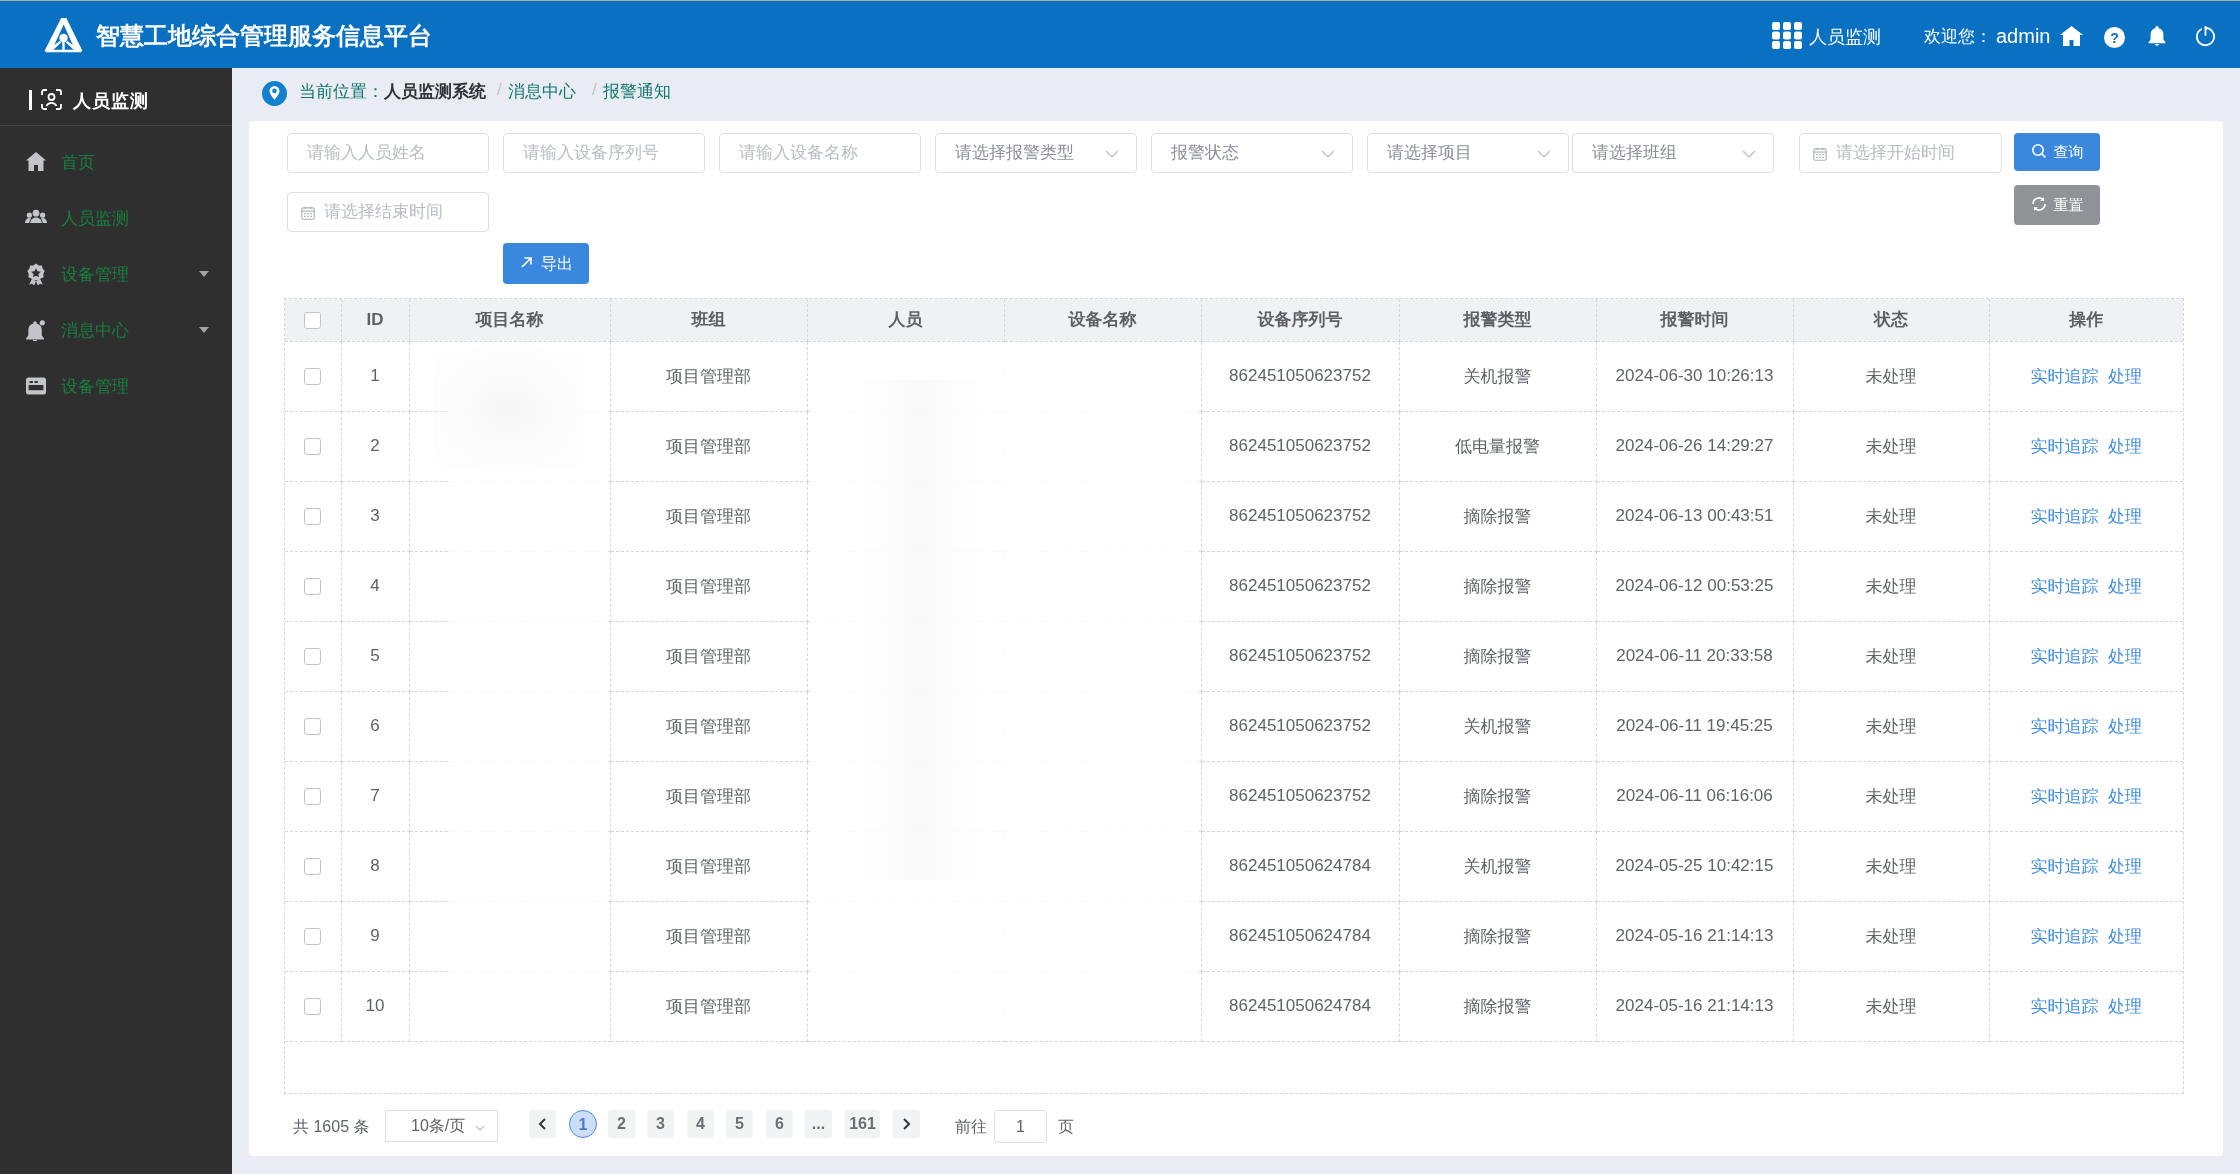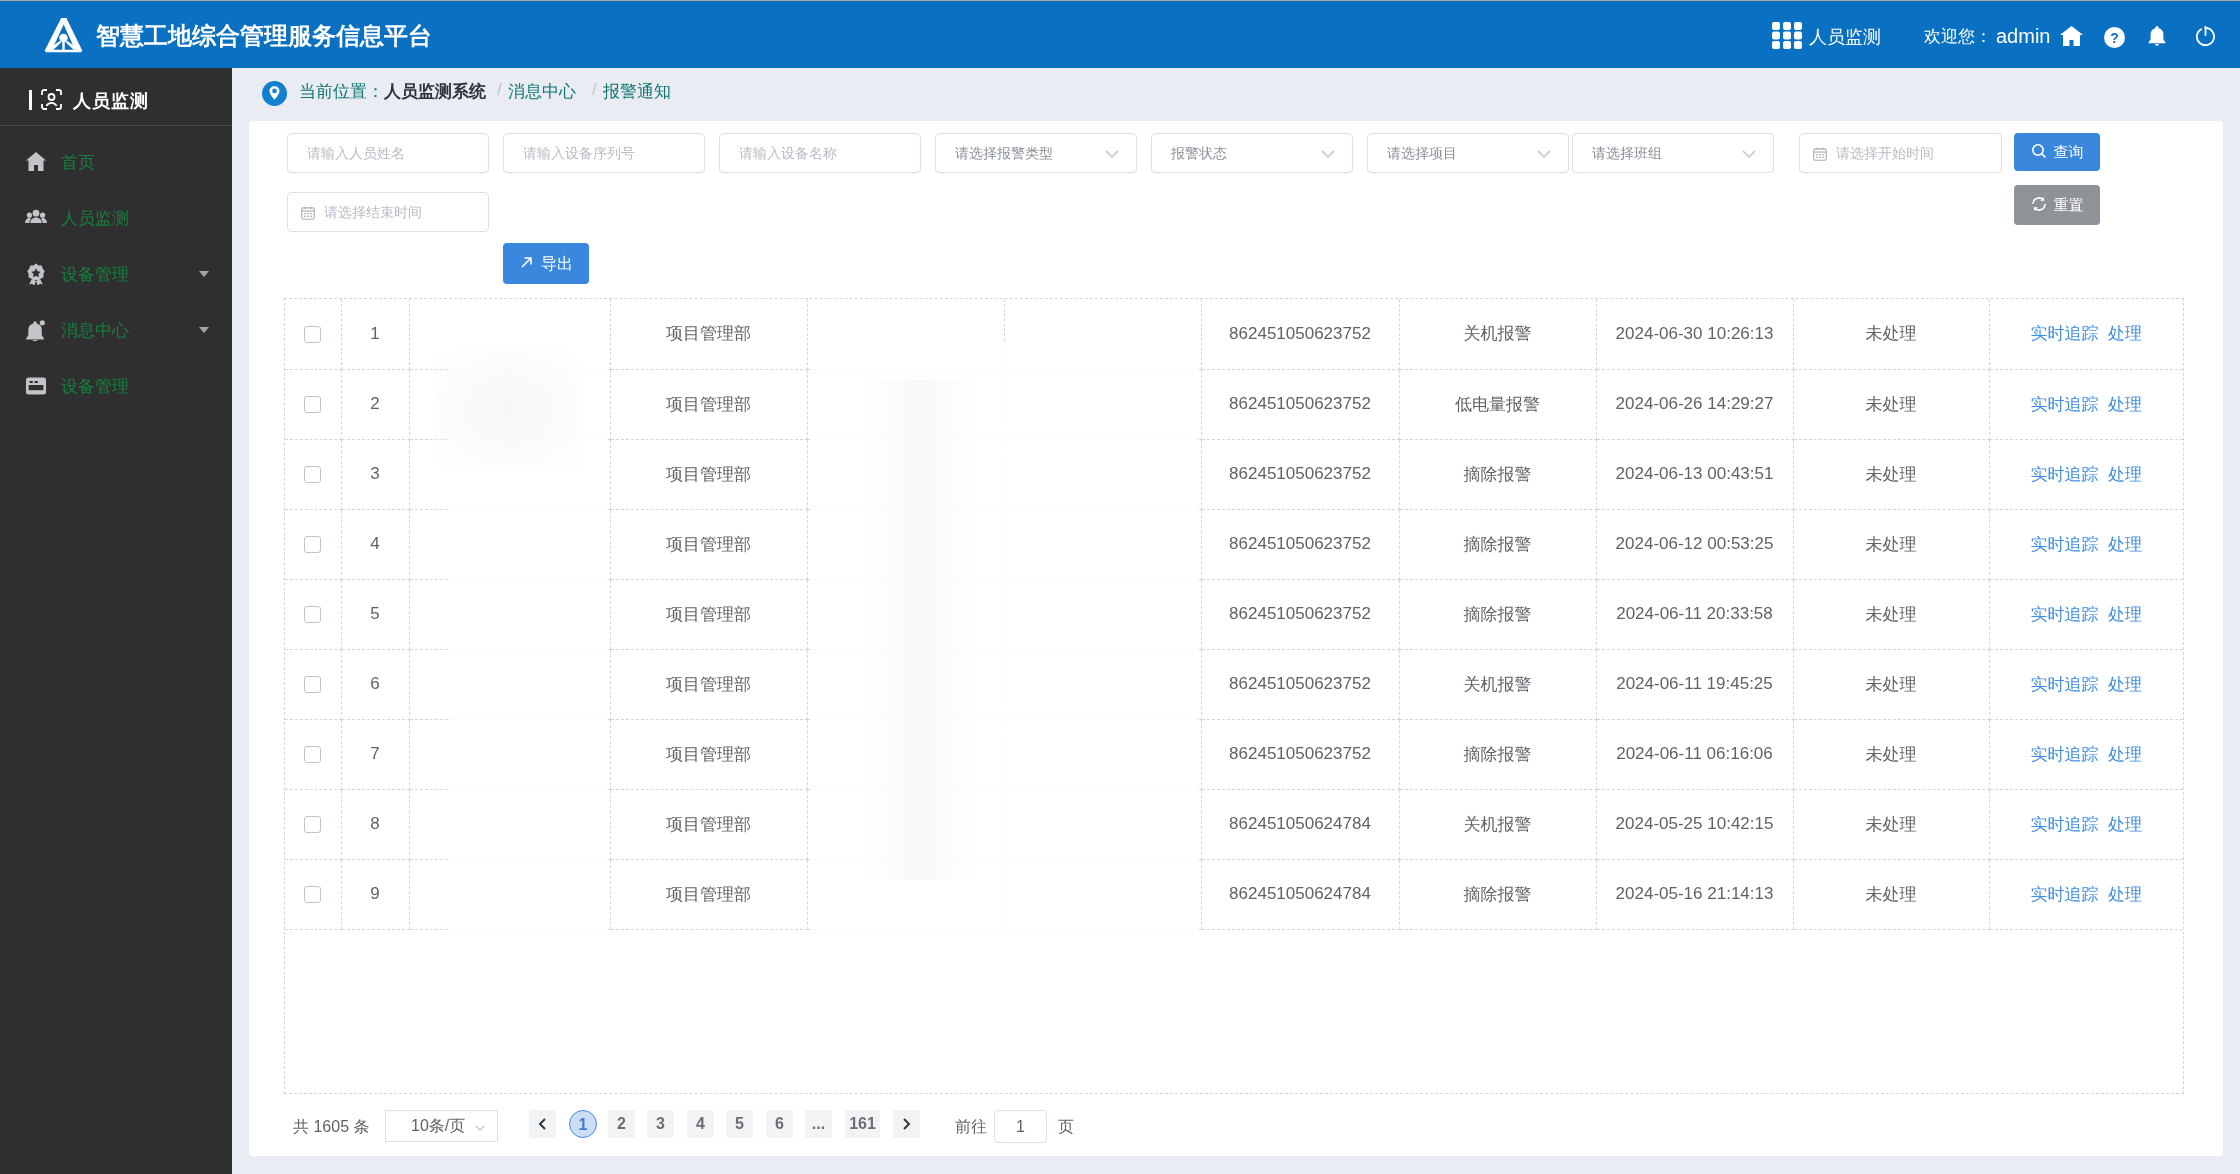--- a/index.html
+++ b/index.html
@@ -22,21 +22,21 @@
 .mitem .mtext { position:absolute; left:61px; top:50%; transform:translateY(-50%); }
 .mitem .micon { position:absolute; left:25px; top:50%; transform:translateY(-50%); width:22px; height:22px; }
 .mitem .caret { position:absolute; left:199px; top:50%; transform:translateY(-50%); width:0; height:0; border-left:5px solid transparent; border-right:5px solid transparent; border-top:6px solid #a3a5a9; }
 
 
 #bc-pin { left:262px; top:81px; width:25px; height:25px; }
 .bctxt { top:80px; font-size:17px; color:#0f766e; }
 #panel { left:249px; top:121px; width:1974px; height:1035px; background:#fff; border-radius:4px; }
 
 
-.inp { height:40px; width:202px; background:#fff; border:1px solid #dcdfe6; border-radius:4px; font-size:14px; color:#b8bcc4; line-height:38px; }
+.inp { height:40px; width:202px; background:#fff; border:1px solid #dcdfe6; border-radius:4px; font-size:17px; color:#b8bcc4; line-height:38px; }
 .inp .ph { position:absolute; left:19px; }
 .sel .ph { color:#8a8f99; }
 .sel .chev { position:absolute; right:16px; top:14px; width:16px; height:12px; }
 .date .ph { left:36px; color:#b8bcc4; }
 .date .cal { position:absolute; left:13px; top:13px; width:14px; height:14px; }
 .btn { border-radius:4px; color:#fff; font-size:17px; text-align:center; }
 
 
 #tablewrap { left:284px; top:298px; width:1900px; height:796px; border:1px dashed #d3d6dc; background:#fff; }
 table#tbl { border-collapse:collapse; table-layout:fixed; width:1898px; }
@@ -263,20 +263,33 @@
         <col style="width:197px">
         <col style="width:197px">
         <col style="width:197px">
         <col style="width:198px">
         <col style="width:197px">
         <col style="width:197px">
         <col style="width:196px">
         <col>
       </colgroup>
 <tbody>
+        <tr>
+          <th><span class="cb"></span></th>
+          <th>ID</th>
+          <th>项目名称</th>
+          <th>班组</th>
+          <th>人员</th>
+          <th>设备名称</th>
+          <th>设备序列号</th>
+          <th>报警类型</th>
+          <th>报警时间</th>
+          <th>状态</th>
+          <th>操作</th>
+        </tr>
 <tr>
           <td><span class="cb"></span></td>
           <td>1</td>
           <td></td>
           <td>项目管理部</td>
           <td></td>
           <td></td>
           <td>862451050623752</td>
           <td>关机报警</td>
           <td>2024-06-30 10:26:13</td>
@@ -370,20 +383,33 @@
           <td></td>
           <td>862451050624784</td>
           <td>关机报警</td>
           <td>2024-05-25 10:42:15</td>
           <td>未处理</td>
           <td><span class="link">实时追踪</span>&nbsp;&nbsp;<span class="link">处理</span></td>
         </tr>
 <tr>
           <td><span class="cb"></span></td>
           <td>9</td>
+          <td></td>
+          <td>项目管理部</td>
+          <td></td>
+          <td></td>
+          <td>862451050624784</td>
+          <td>摘除报警</td>
+          <td>2024-05-16 21:14:13</td>
+          <td>未处理</td>
+          <td><span class="link">实时追踪</span>&nbsp;&nbsp;<span class="link">处理</span></td>
+        </tr>
+<tr class="last">
+          <td><span class="cb"></span></td>
+          <td>10</td>
           <td></td>
           <td>项目管理部</td>
           <td></td>
           <td></td>
           <td>862451050624784</td>
           <td>摘除报警</td>
           <td>2024-05-16 21:14:13</td>
           <td>未处理</td>
           <td><span class="link">实时追踪</span>&nbsp;&nbsp;<span class="link">处理</span></td>
         </tr>

